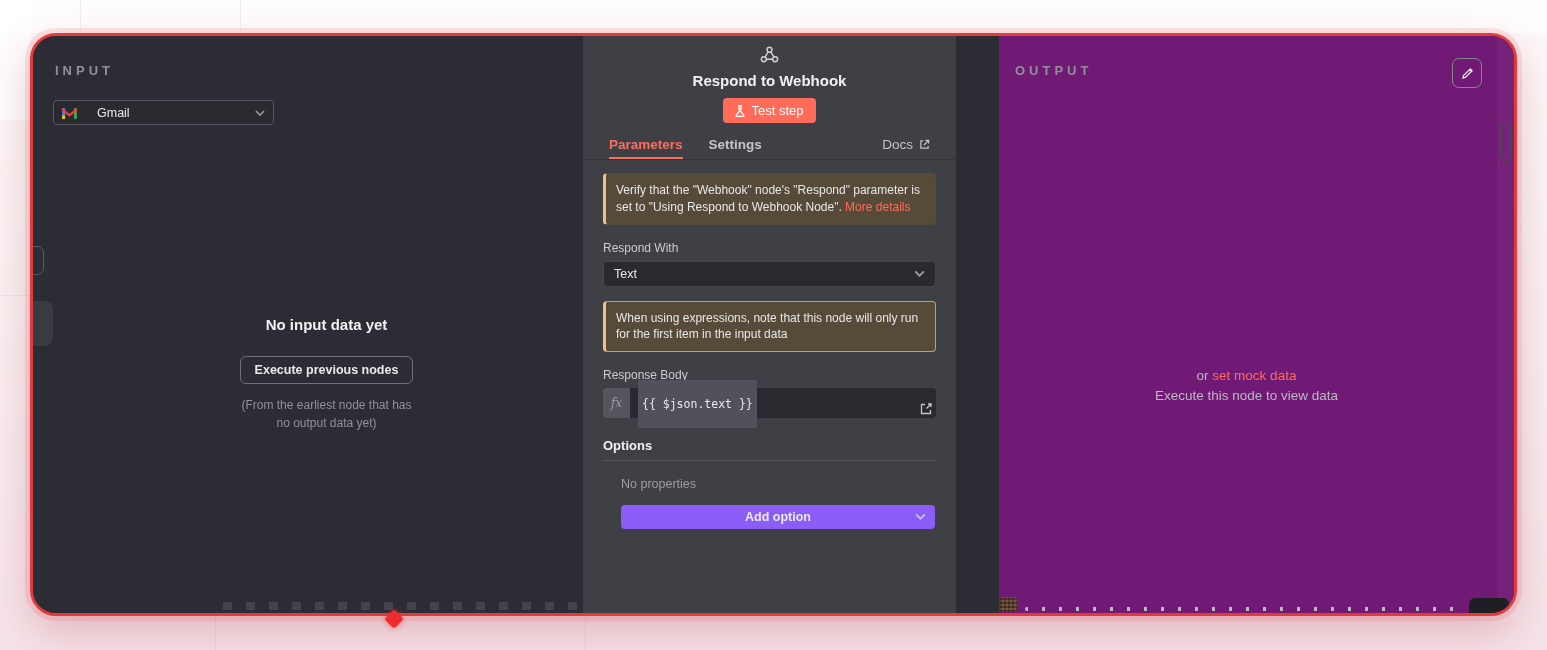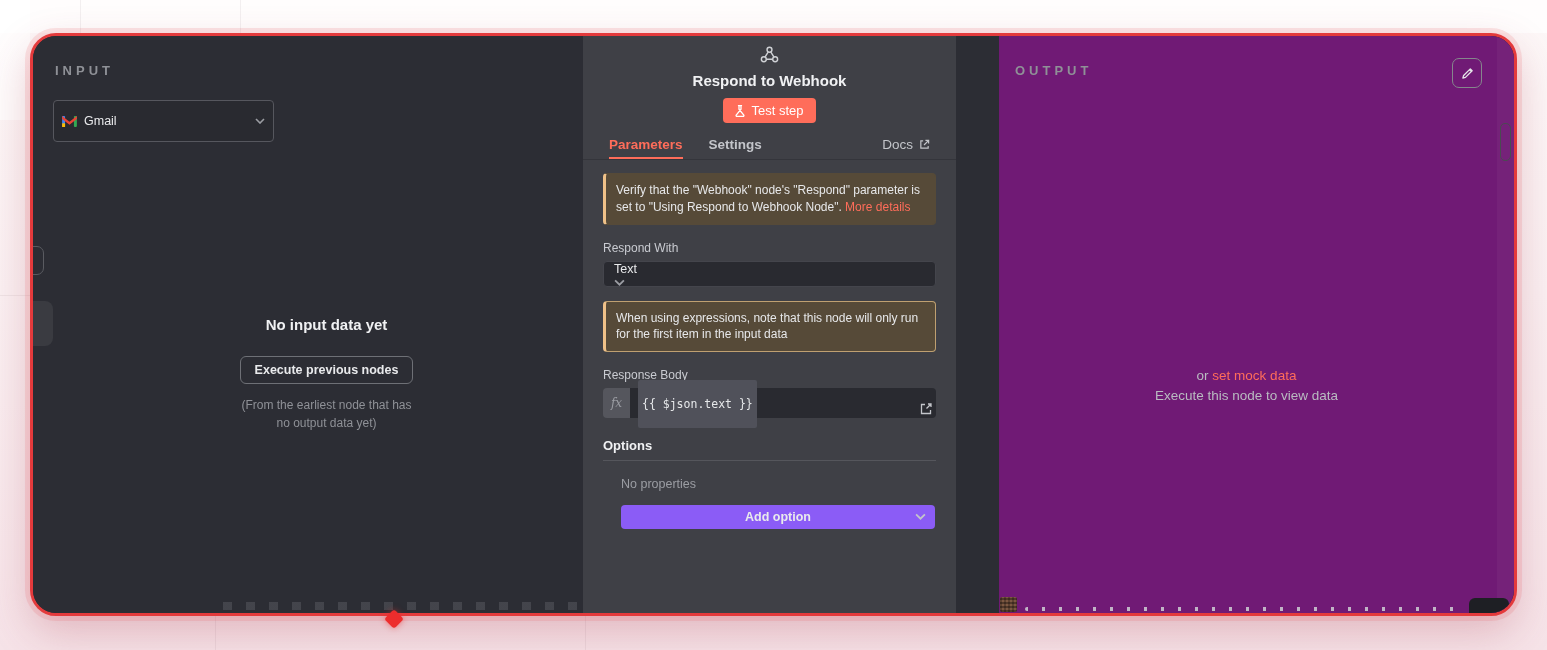--- a/index.html
+++ b/index.html
@@ -20,23 +20,23 @@
 
   .panel { position:absolute; top:0; bottom:0; }
   .input-panel  { left:0; width:550px; background:#2c2d34; }
   .node-panel   { left:550px; width:373px; background:#3f4046; }
   .output-panel { left:923px; right:0; background:#701a75;margin-left:43px; }
 
   .panel-caption { position:absolute; top:27px; font-size:13px; font-weight:bold;
     letter-spacing:4px; color:#8f9197; }
 
   
-  .src-select { position:absolute; left:20px; top:64px; width:221px; height:42px;
+  .src-select { position:absolute; left:20px; top:64px; width:221px; height:25px;
     border:1px solid #56575e; border-radius:4px; background:#292a30;
-    display:flex; align-items:center; gap:7px; padding:0 8px; cursor:pointer; }
+    display:flex; align-items:center; gap:20px; padding:0 8px; cursor:pointer; }
   .src-select .lbl { font-size:12.5px; color:#e9eaec; flex:1; }
   .input-center { position:absolute; left:13px; right:0; top:280px; text-align:center;padding-left:24px; }
   .no-input-title { font-size:15px; font-weight:bold; color:#f0f1f3; }
   .exec-btn { margin-top:23px; display:inline-block; padding:6px 14px; font-size:12.5px;
     font-weight:bold; color:#e9eaec; border:1px solid #6e7076; border-radius:6px;
     background:transparent; cursor:pointer; }
   .input-hint { margin-top:12px; font-size:12px; color:#8f9197; line-height:1.5; }
   .bottom-ticks { position:absolute; left:190px; bottom:3px; width:360px; height:8px; opacity:.9;
     background:repeating-linear-gradient(90deg,#46474e 0 9px,transparent 9px 23px); }
   .edge-handle-outline { position:absolute; left:-7px; top:210px; width:18px; height:29px;
@@ -60,21 +60,21 @@
   .docs { margin-left:auto; font-size:13.5px; color:#c3c5ca; display:flex; gap:6px;
     align-items:center; cursor:pointer; }
 
   .ndv-body { padding:13px 20px 0 20px; }
   .notice { background:#564a38; border:1px solid #564a38; border-left:3px solid #efc188;
     border-radius:4px; padding:8px 10px; font-size:12px; line-height:1.4; color:#e7e8ea; }
   .notice.bordered { border:1px solid #bfa071; border-left:3px solid #efc188; }
   .notice a { color:#ff6d5a; text-decoration:none; cursor:pointer; }
   .field-label { font-size:12px; color:#c9cbd1; margin:16px 0 6px 0; }
   .select { height:26px; background:#292a30; border:1px solid #44454c; border-radius:4px;
-    display:flex; align-items:flex-start; padding:0 10px; cursor:pointer;flex-direction:column; }
+    display:flex; align-items:center; padding:0 10px; cursor:pointer; }
   .select .val { flex:1; font-size:12.5px; color:#e9eaec; }
   .expr-row { display:flex; position:relative; }
   .fx-box { width:27px; background:#55565d; border-radius:4px 0 0 4px; display:flex;
     align-items:center; justify-content:center; font-family:"DejaVu Serif", serif;
     font-style:italic; font-size:12px; color:#9b9da3; }
   .expr-input { flex:1; background:#292a30; border-radius:0 4px 4px 0; padding:6px 8px;
     min-height:27px; cursor:text; }
   .expr-code { font-family:"DejaVu Sans Mono", monospace; font-size:11.5px; color:#e6e8ea;
     background:#50515a; padding:17px 4px; border-radius:2px; }
   .expr-expand { position:absolute; right:3px; bottom:3px; width:14px; height:13px;

